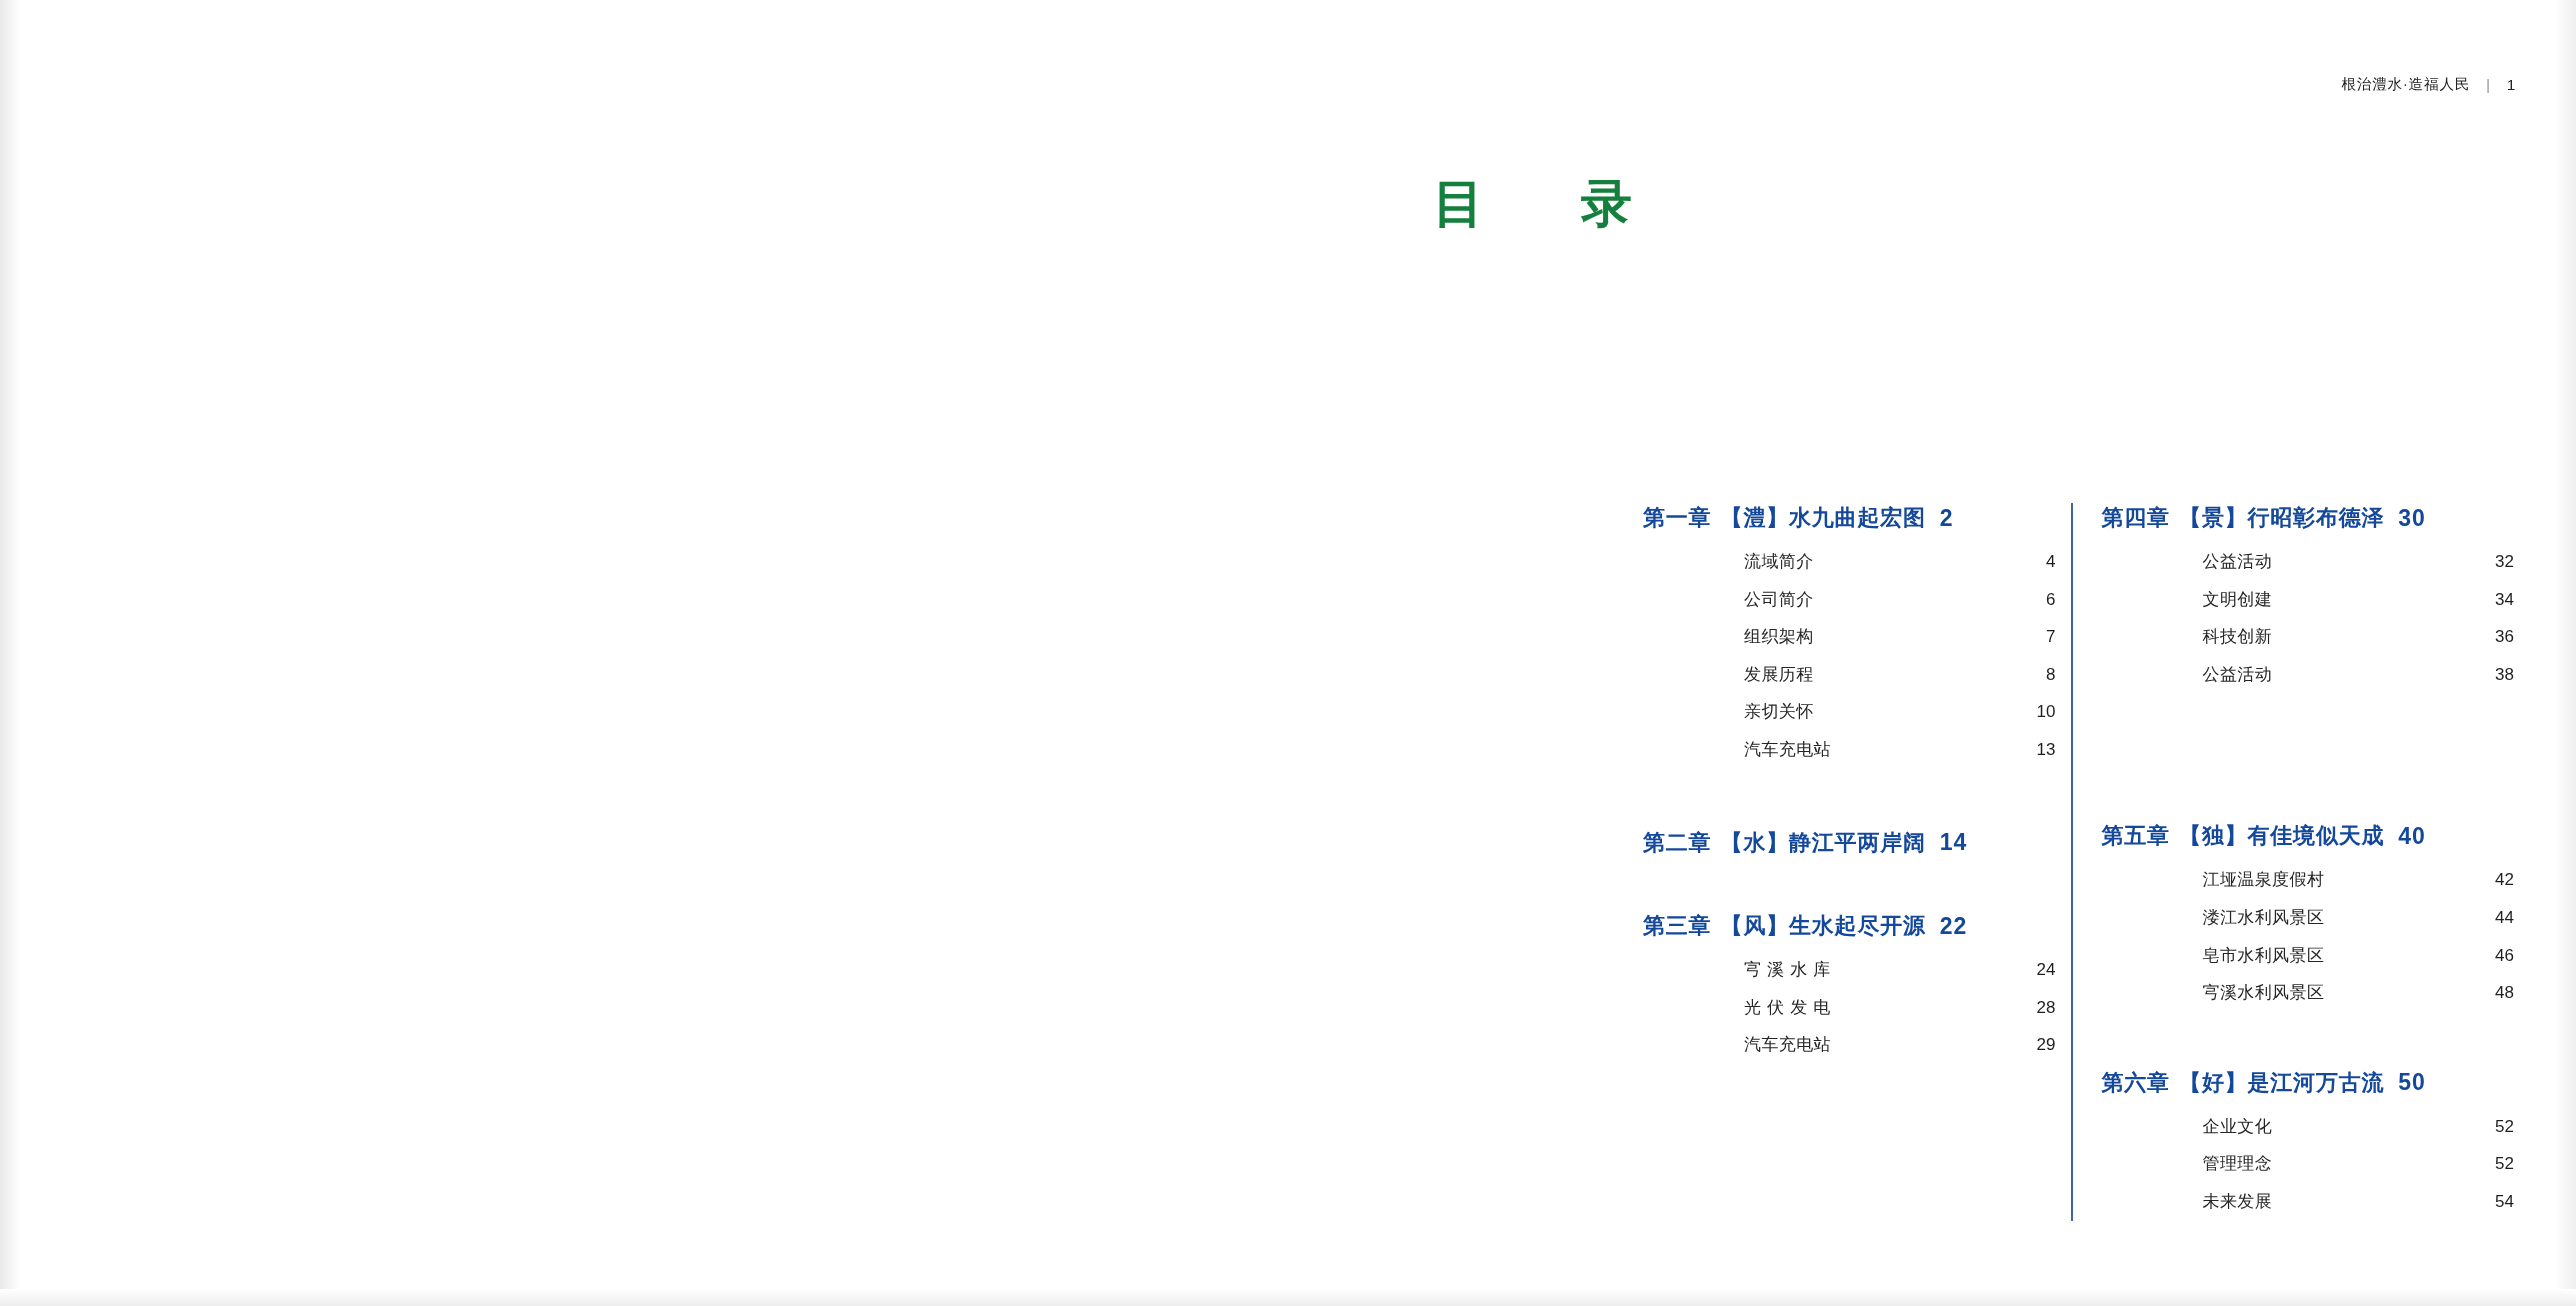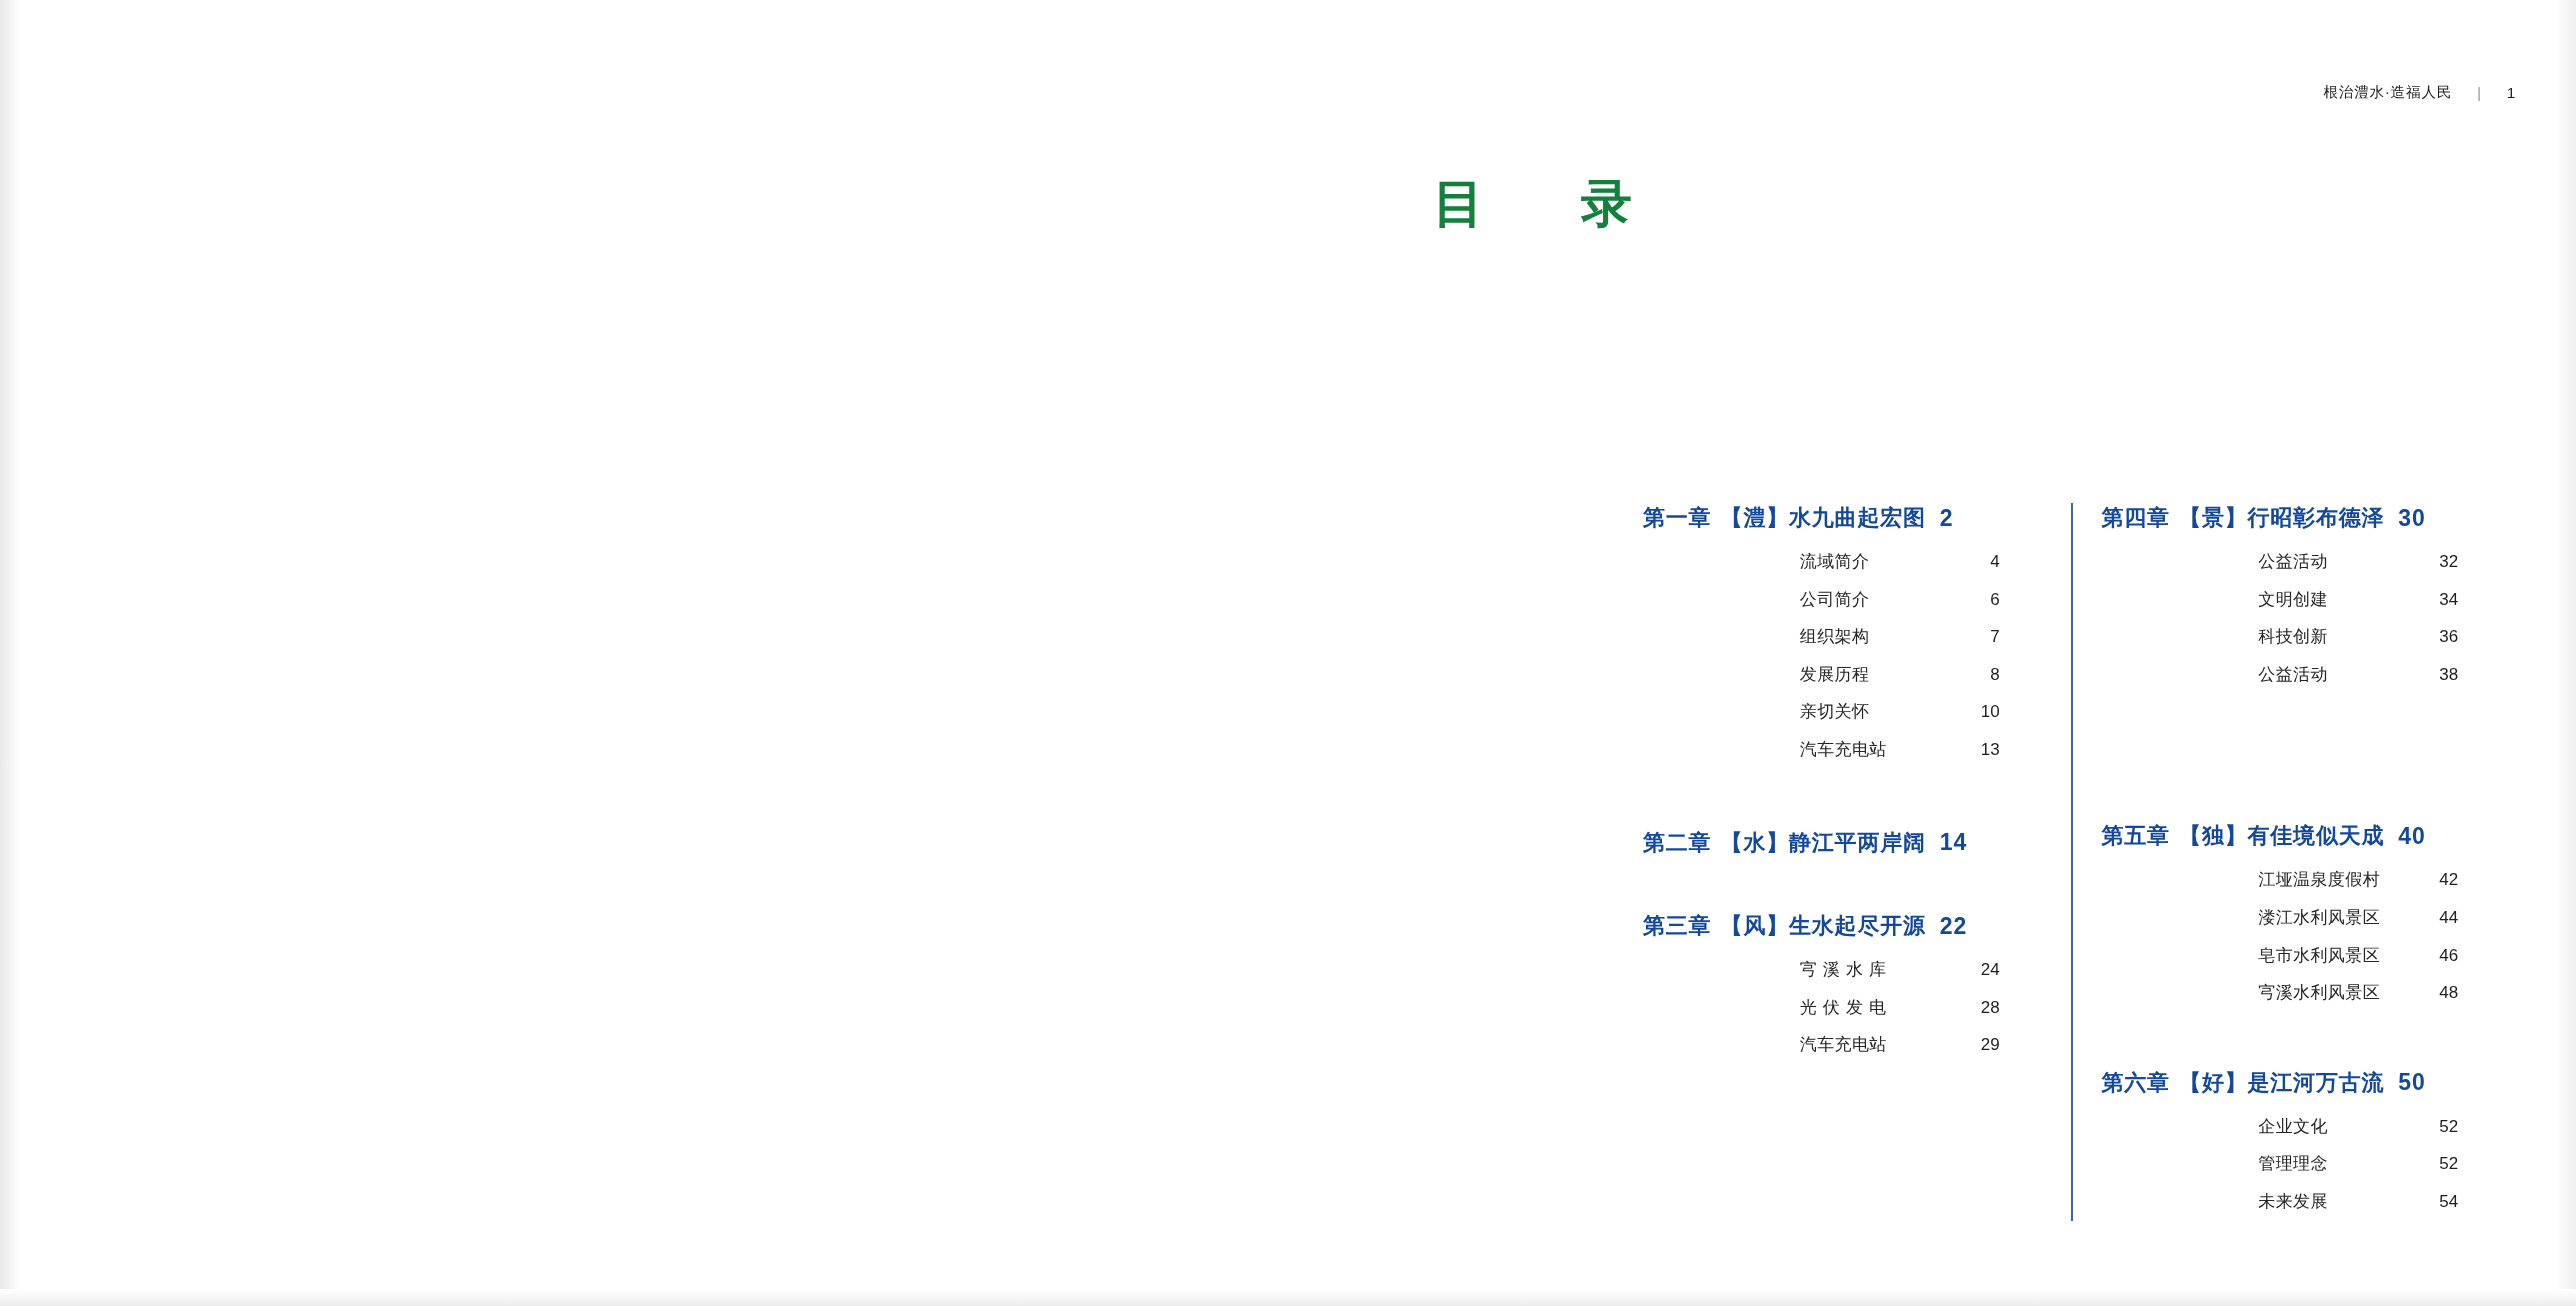--- a/index.html
+++ b/index.html
@@ -42,24 +42,24 @@
     position: absolute;
     left: 0; bottom: 0;
     width: 2576px; height: 17px;
     background: linear-gradient(to top, #ededed, #ffffff);
   }
 
   
   .running-head {
     position: absolute;
     right: 60px;
-    top: 83px;
+    top: 75px;
     display: flex;
     align-items: center;
-    gap: 25px;
+    gap: 16px;
     font-size: 14.6px;
     color: #1f1f1f;
     letter-spacing: 0.8px;
     white-space: nowrap;
   }
   .running-head .rh-sep {
     color: #8d8d8d;
     font-size: 14px;
   }
   .running-head .rh-page {
@@ -134,21 +134,21 @@
   }
 
   
   .entries {
     margin-top: 17px;
     padding-left: 101px;
   }
   .entry {
     display: flex;
     align-items: baseline;
-    justify-content: center;
+    justify-content: space-between;
     font-size: 17px;
     color: #252525;
     margin-bottom: 14.6px;
     white-space: nowrap;
   }
   .entry-label {
     width: 165px;
     letter-spacing: 0.4px;
   }
   .entry-label.spaced {

